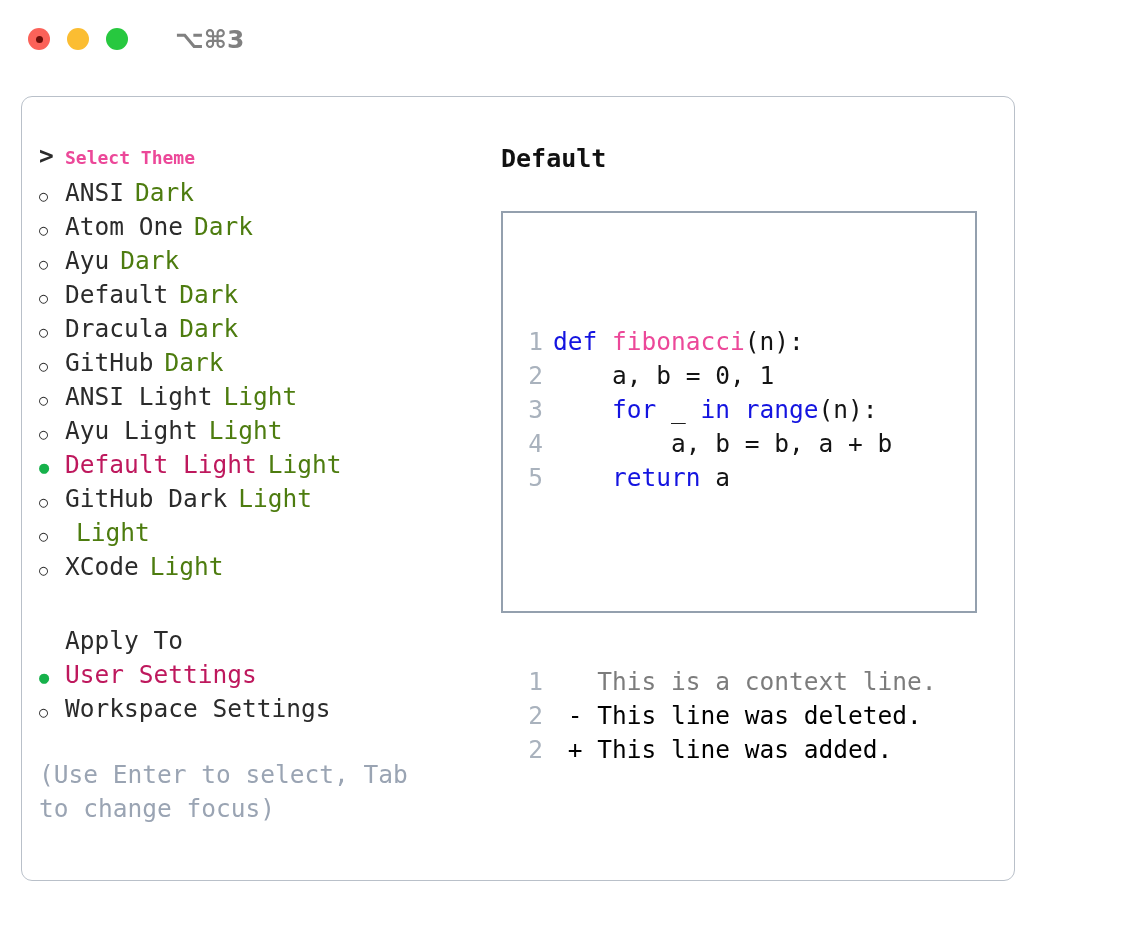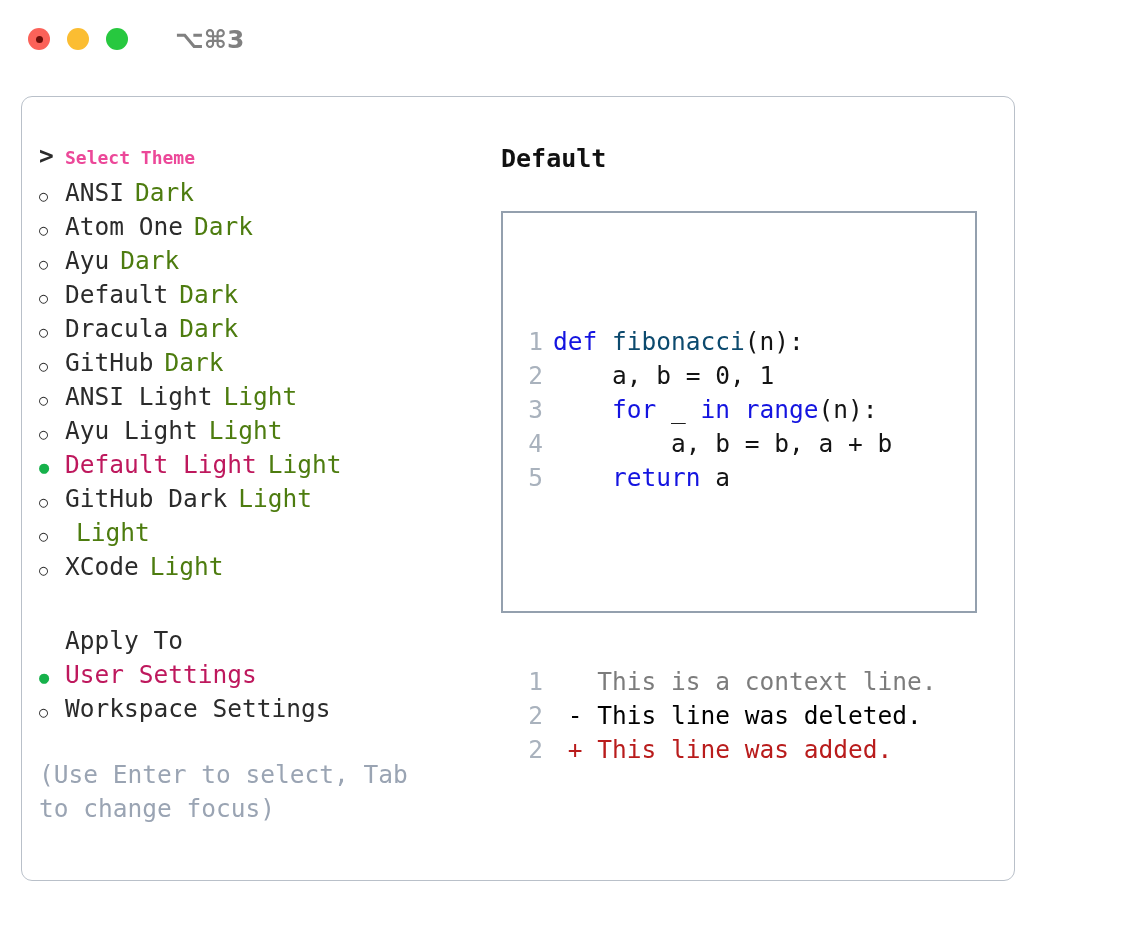--- a/index.html
+++ b/index.html
@@ -170,25 +170,25 @@
   }
   .cline { display: block; height: 34px; }
   .ln {
     display: inline-block;
     width: 26px;
     text-align: right;
     color: #a9b2bd;
     margin-right: 10px;
   }
   .kw    { color: #1414e0; }
-  .fn    { color: #0c4a6e; }
+  .fn    { color: #ec4899; }
   .plain { color: #141414; }
   .ctx   { color: #7c7c7c; }
   .del   { color: #000000; }
-  .add   { color: #b91c1c; }
+  .add   { color: #000000; }
   .gap   { height: 34px; display: block; }
 </style>
 </head>
 <body>
 
 <div class="window">
 
   <div class="titlebar">
     <div class="lights">
       <span class="light red"></span>

